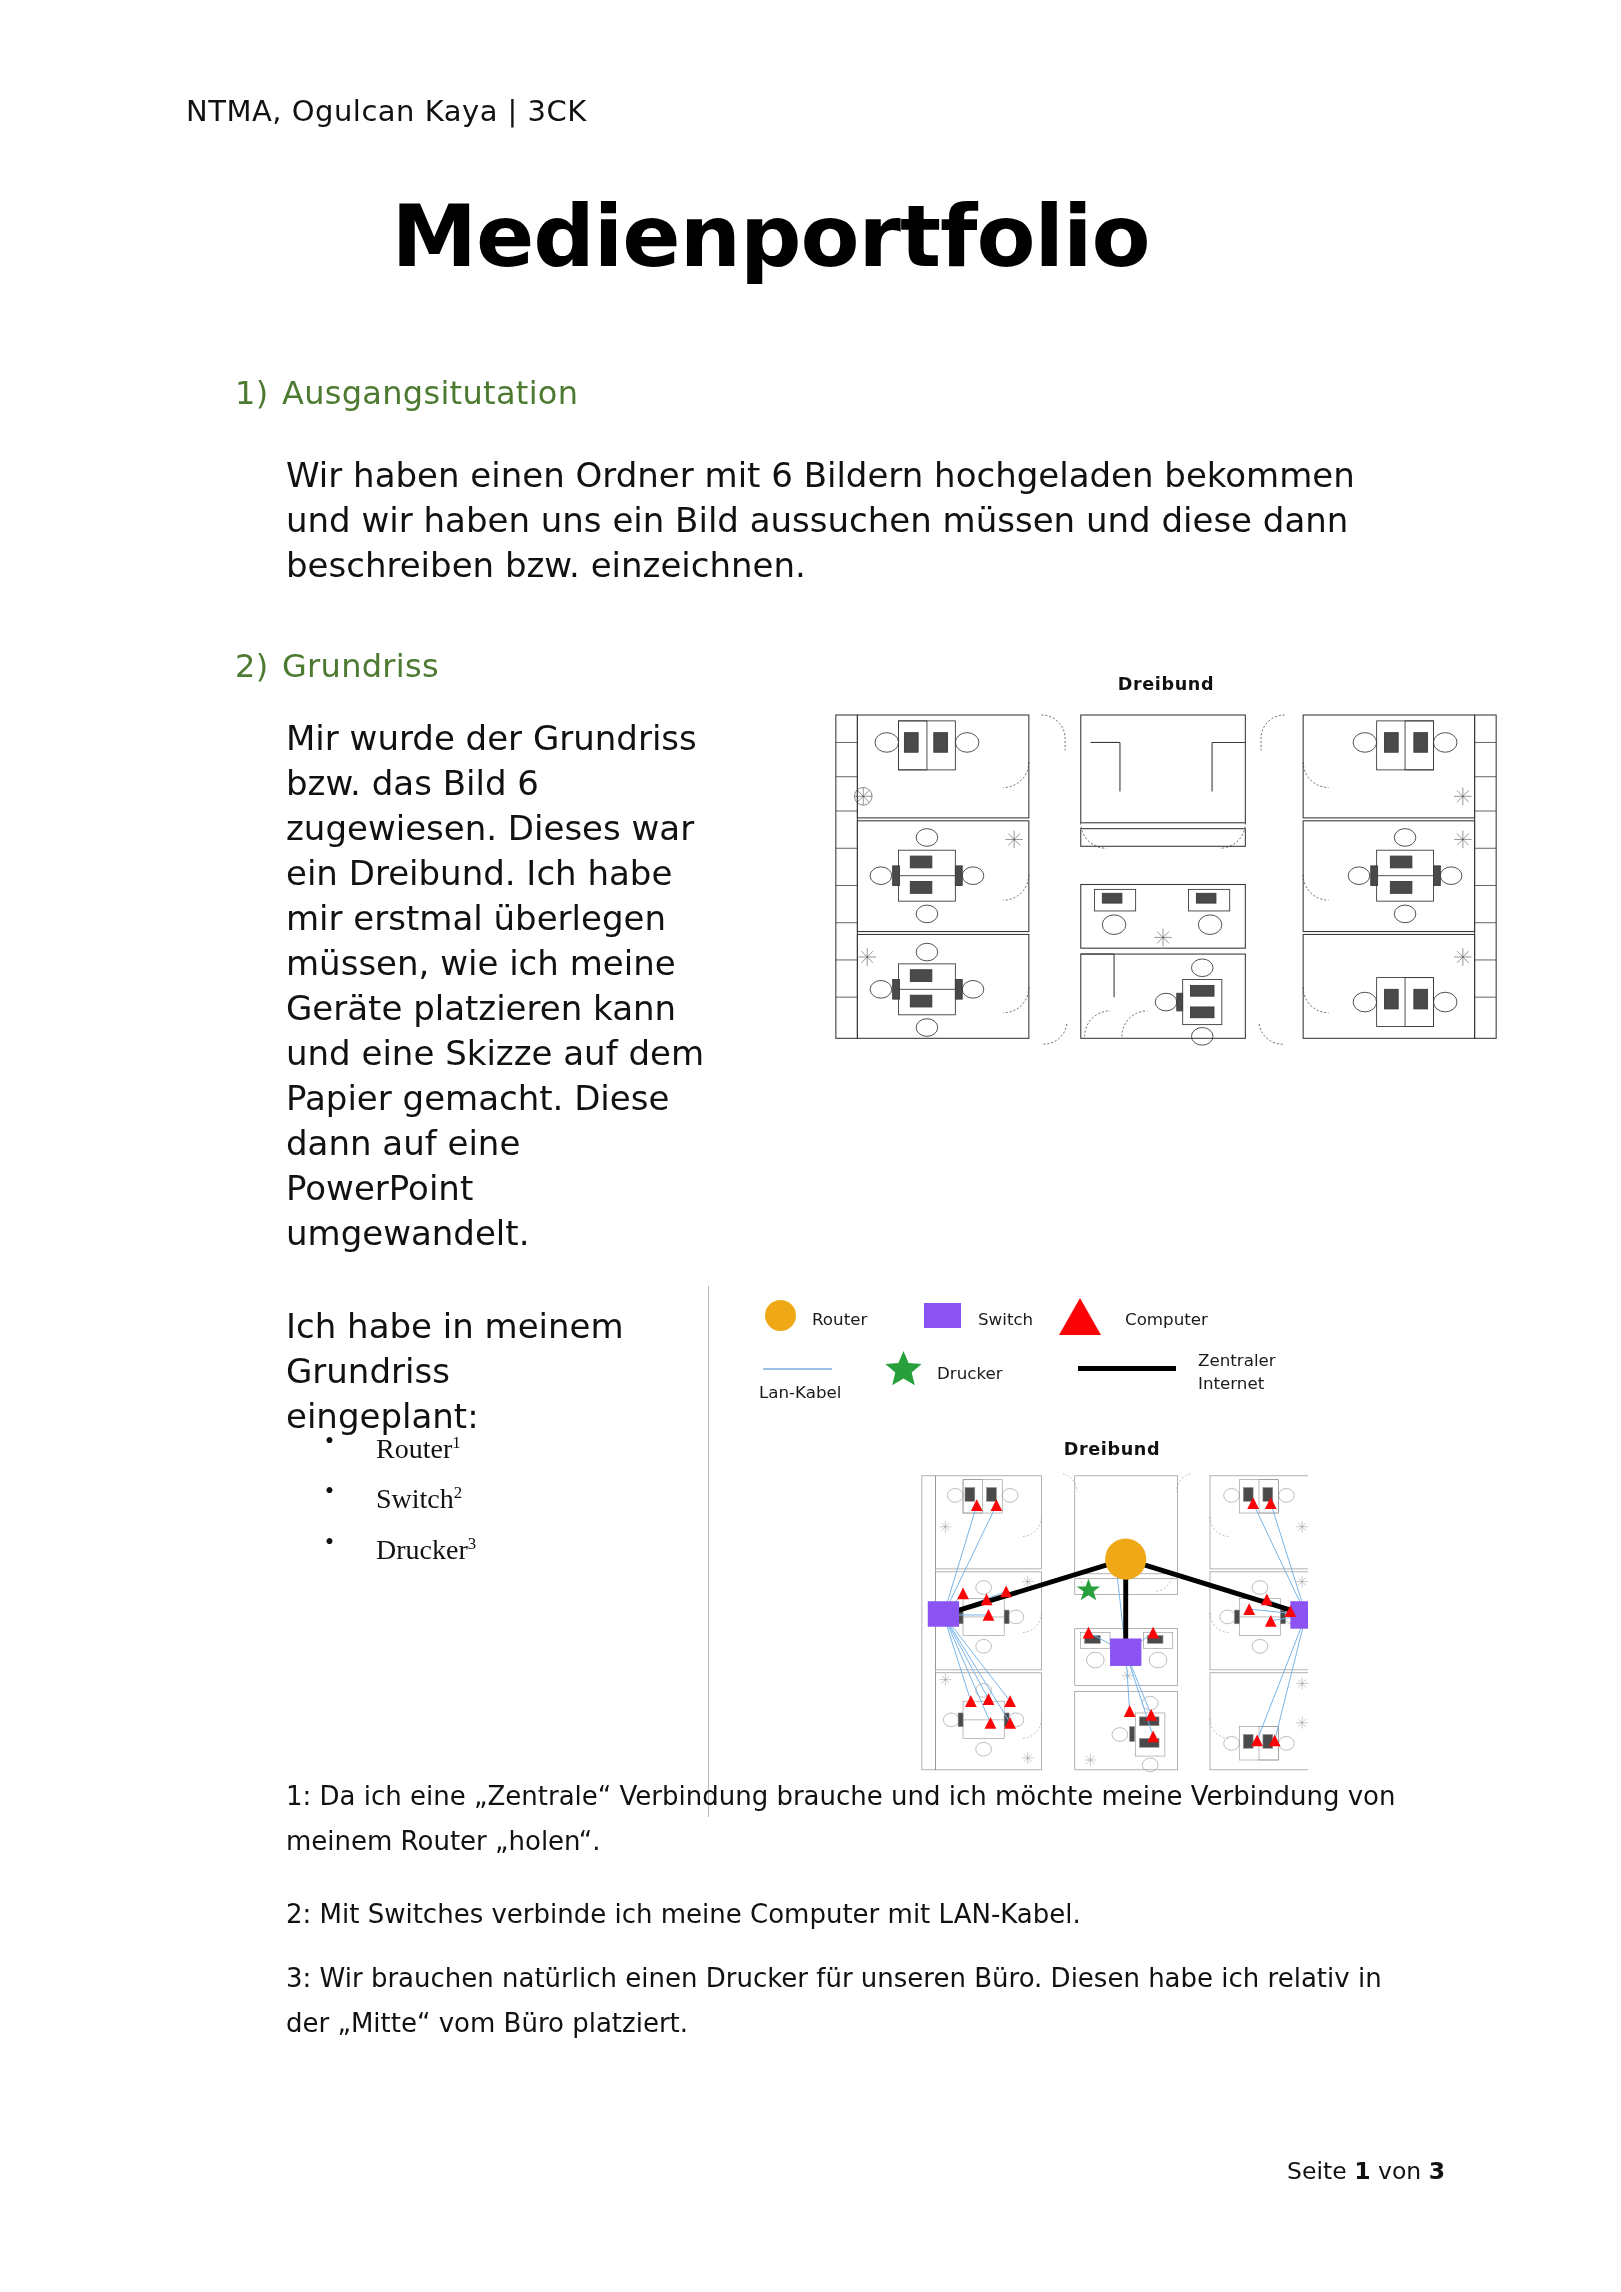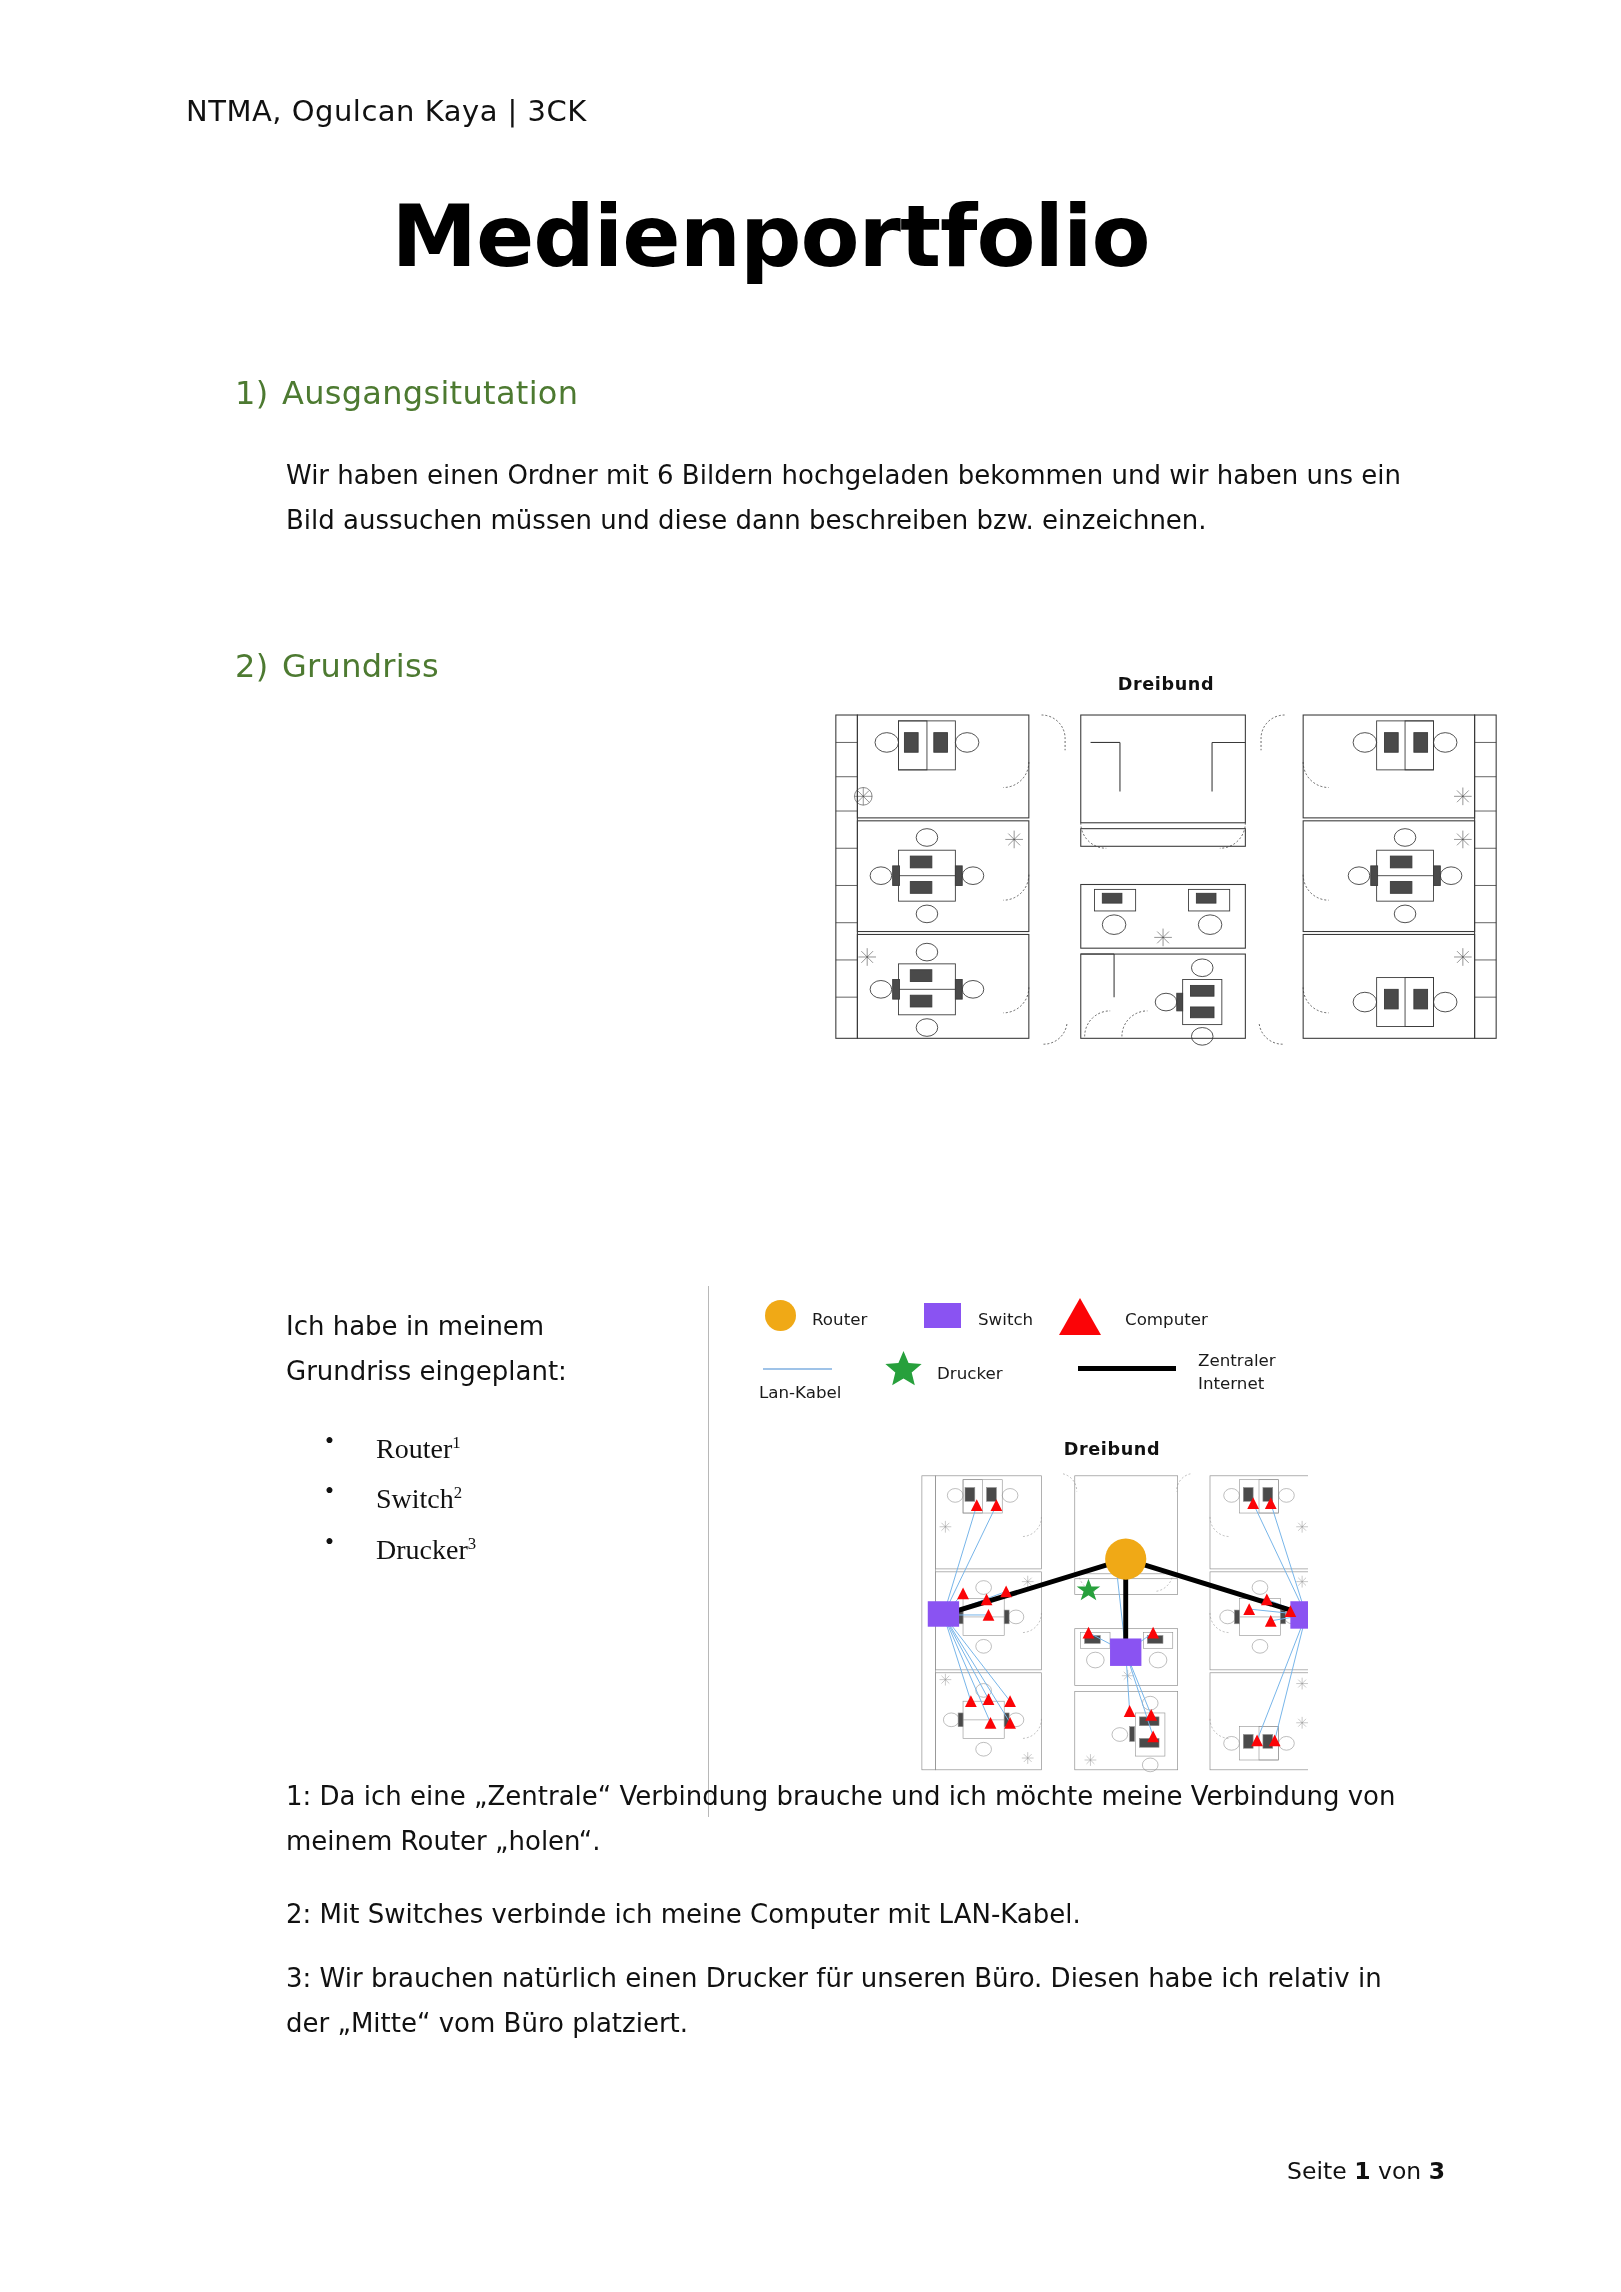--- a/index.html
+++ b/index.html
@@ -60,21 +60,21 @@
   .sec-head .num { display: inline-block; width: 47px; }
 
   #sec1-head { left: 235px; top: 374px; }
   #sec2-head { left: 235px; top: 647px; }
   #sec3-head { left: 235px; top: 1233px; }
 
   
   .body-p {
     position: absolute;
     font-family: "DejaVu Sans", sans-serif;
-    font-size: 26px;
+    font-size: 34px;
     line-height: 45px;
     color: #111111;
   }
 
   #sec1-body {
     left: 286px;
     top: 453px;
     width: 1127px;
   }
 
@@ -230,20 +230,21 @@
   <div class="doc-title">Medienportfolio</div>
 
   <div class="sec-head" id="sec1-head">
     <span class="num">1)</span><span>Ausgangsitutation</span>
   </div>
   <div class="body-p" id="sec1-body">Wir haben einen Ordner mit 6 Bildern hochgeladen bekommen und wir haben uns ein Bild aussuchen müssen und diese dann beschreiben bzw. einzeichnen.</div>
 
   <div class="sec-head" id="sec2-head">
     <span class="num">2)</span><span>Grundriss</span>
   </div>
+  <div class="body-p" id="sec2-body">Mir wurde der Grundriss bzw. das Bild 6 zugewiesen. Dieses war ein Dreibund. Ich habe mir erstmal überlegen müssen, wie ich meine Geräte platzieren kann und eine Skizze auf dem Papier gemacht. Diese dann auf eine PowerPoint umgewandelt.</div>
 
   <div id="plan1-wrap">
     <div id="plan1-title">Dreibund</div>
     <svg id="plan1-svg" width="676" height="363" viewBox="0 0 690 370">
       <g stroke="#3a3a3a" stroke-width="1.1" fill="none">
 
         <rect x="8" y="12" width="22" height="330"></rect>
         <rect x="30" y="12" width="175" height="105"></rect>
         <rect x="30" y="120" width="175" height="113"></rect>
         <rect x="30" y="236" width="175" height="106"></rect>

